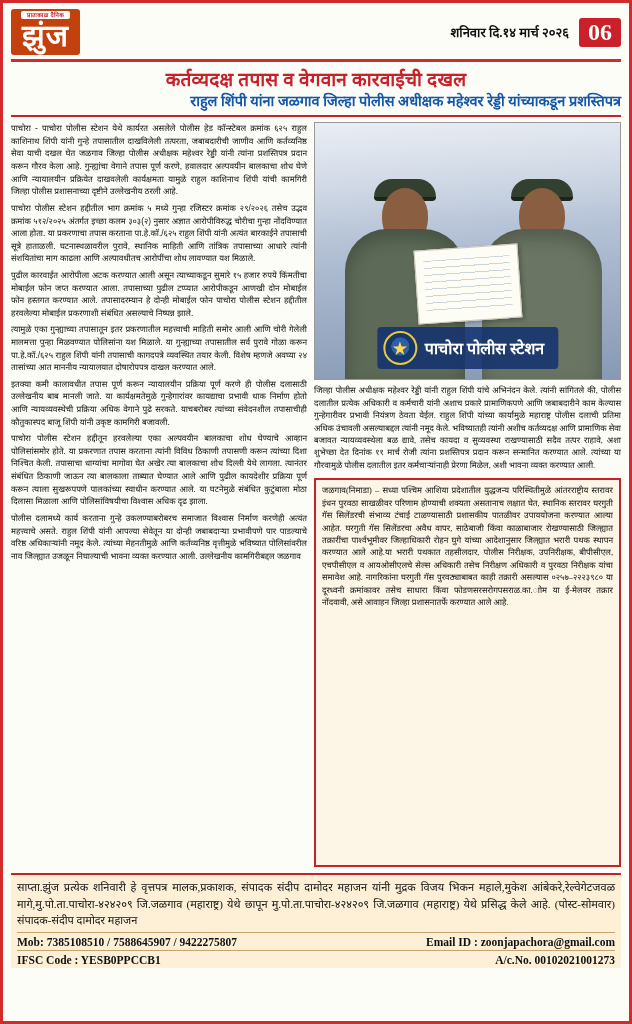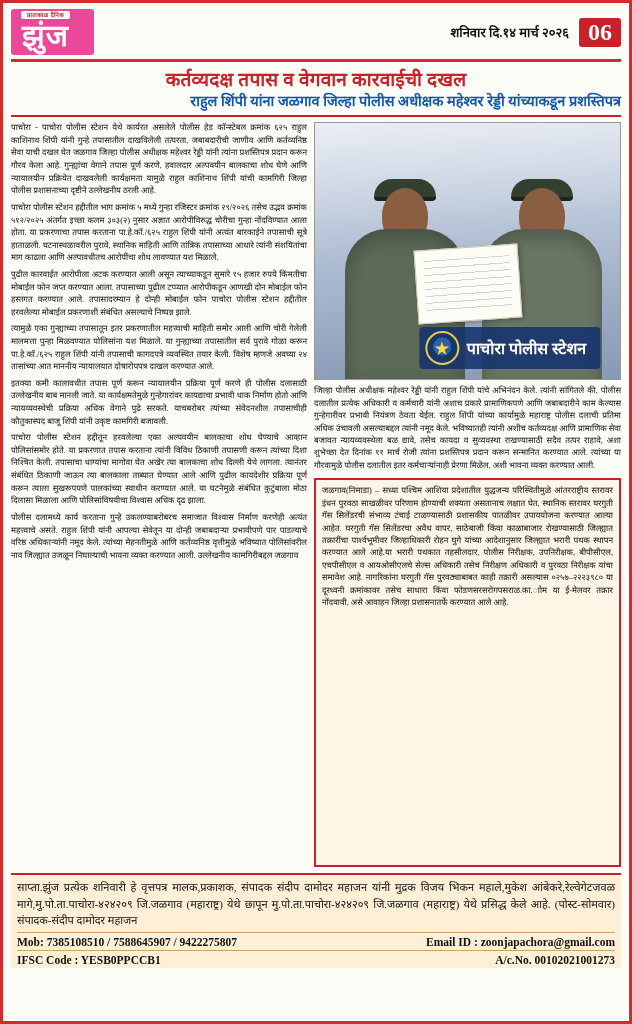--- a/index.html
+++ b/index.html
@@ -25,23 +25,23 @@
     display: flex;
     align-items: center;
     justify-content: space-between;
     border-bottom: 3px solid #d32b2b;
     padding-bottom: 4px;
   }
   .logo-box {
     display: flex;
     flex-direction: column;
     align-items: center;
-    background: #ec4899;
+    background: #c2410c;
     color: #fff;
-    padding: 2px 24px 4px 10px;
+    padding: 2px 10px 4px 10px;
     border-radius: 3px;
     line-height: 1;
     text-align: right;
   }
   .logo-small {
     font-size: 6px;
     letter-spacing: .3px;
     background: #fff;
     color: #c9202a;
     border-radius: 2px;
@@ -109,21 +109,21 @@
   .col-left {
     width: 296px;
     flex: 0 0 296px;
   }
   .col-right {
     flex: 1 1 auto;
     display: flex;
     flex-direction: column;
   }
   .article-text {
-    font-family: Liberation Serif, serif;
+    font-family: Liberation Sans, sans-serif;
     font-size: 8.3px;
     line-height: 1.52;
     text-align: justify;
     color: #111;
   }
   .article-text p { margin: 0 0 4px 0; }
 
   
   .photo {
     position: relative;
@@ -199,21 +199,20 @@
     align-items: center;
     gap: 8px;
     background: rgba(20,50,110,.88);
     color: #fff;
     padding: 4px 14px 4px 6px;
     border-radius: 4px;
     font-family: "Liberation Serif", serif;
     font-weight: bold;
     font-size: 16px;
     white-space: nowrap;
-    margin-left: 42px;
   }
   .station-seal {
     width: 34px; height: 34px;
     border-radius: 50%;
     background: radial-gradient(circle at 50% 45%, #2f5ea8 0 40%, #163767 41% 100%);
     border: 2px solid #e6c84a;
     position: relative;
   }
   .station-seal::after {
     content: "★";

